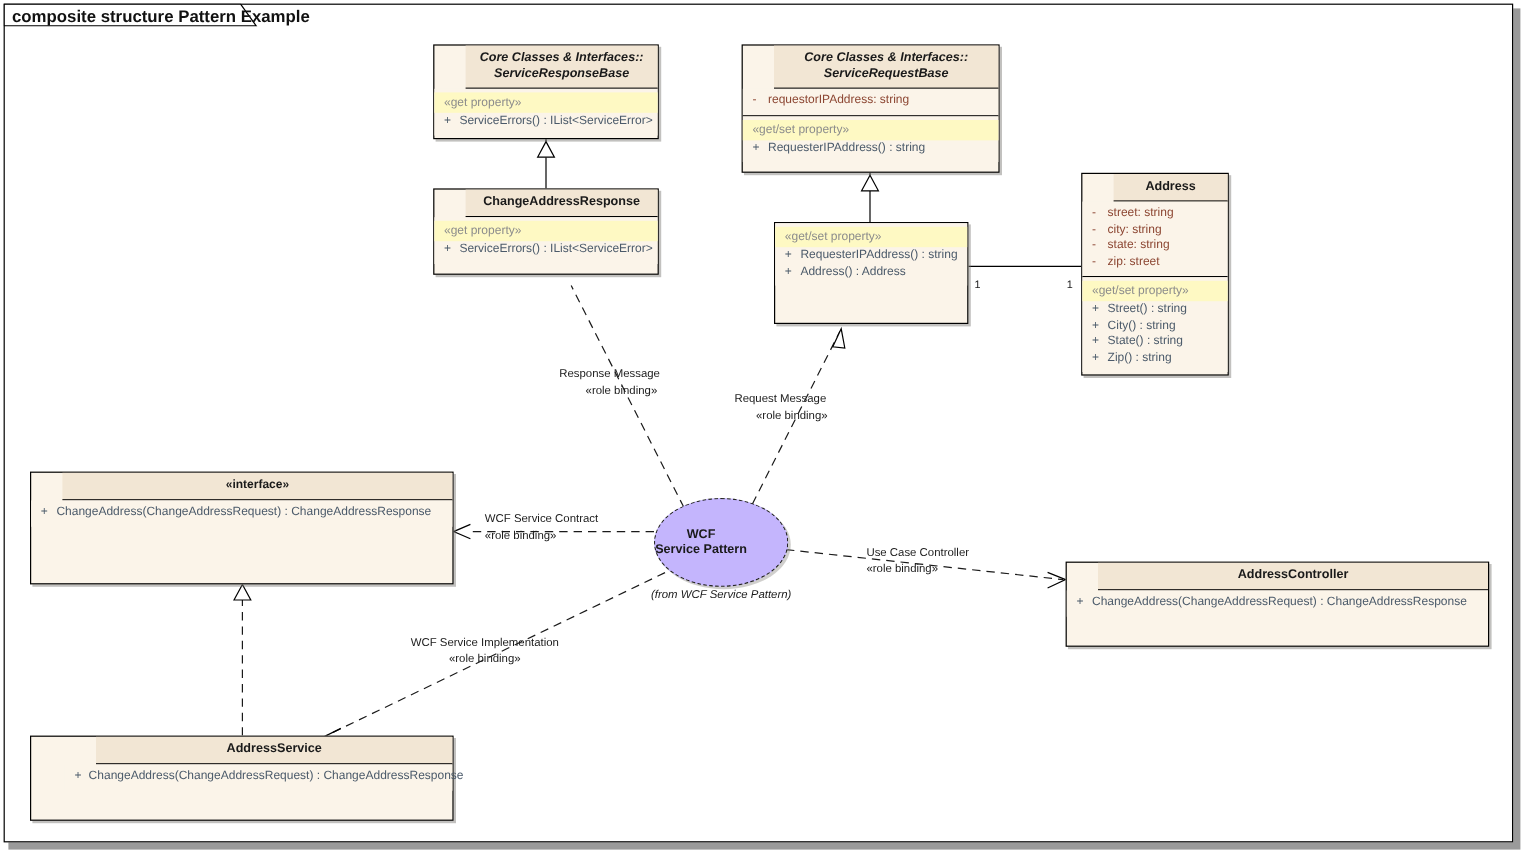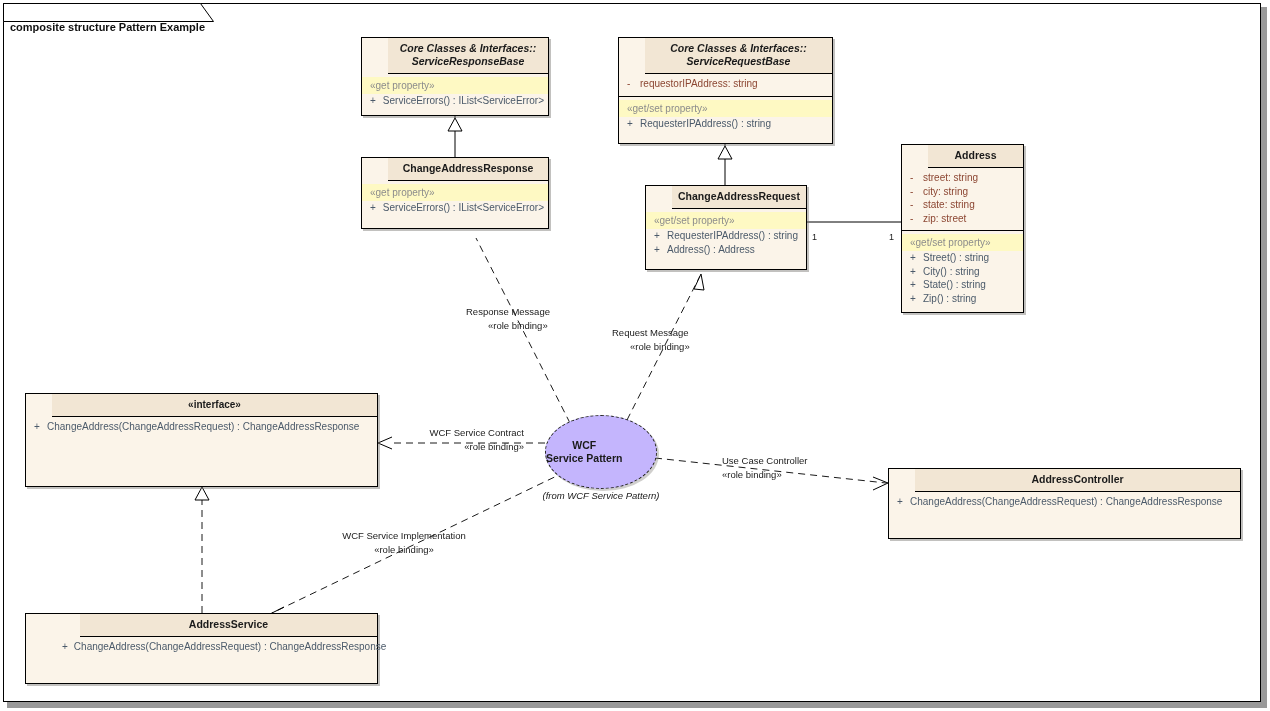--- a/index.html
+++ b/index.html
@@ -29,23 +29,22 @@
 
   
   #name-tab{
     position:absolute;left:3px;top:3px;
     height:17px;width:207px;
     z-index:5;
   }
   #name-tab svg{position:absolute;left:0;top:0;}
   #name-tab .tab-label{
     position:absolute;left:7px;top:2px;
-    font-size:11px;font-weight:bold;color:#111;
+    font-size:14px;font-weight:bold;color:#111;
     white-space:nowrap;
-    margin-top:16px;
   }
 
   
   #links{position:absolute;left:0;top:0;width:1270px;height:711px;z-index:2;}
 
   
   .uclass{
     position:absolute;
     border:1px solid #000;
     background:#fbf4e9;
@@ -239,23 +238,20 @@
     <div class="compart">
       <div class="band">«get property»</div>
       <div class="feat oper">
         <span class="vis">+</span>
         <span>ServiceErrors() : IList&lt;ServiceError&gt;</span>
       </div>
     </div>
   </div>
 
   <div class="uclass" style="left:645px;top:185px;width:162px;height:85px;">
-    <div class="hdr">
-      <span class="qual">ChangeAddressRequest</span>
-    </div>
     <div class="compart">
       <div class="band">«get/set property»</div>
       <div class="feat oper">
         <span class="vis">+</span>
         <span>RequesterIPAddress() : string</span>
       </div>
       <div class="feat oper">
         <span class="vis">+</span>
         <span>Address() : Address</span>
       </div>
@@ -352,21 +348,21 @@
   <div class="clabel" style="left:466px;top:305px;width:212px;text-align:left;">
     <span>Response Message</span>
     <span class="stereo" style="margin-left:22px;">«role binding»</span>
   </div>
 
   <div class="clabel" style="left:612px;top:326px;width:190px;text-align:left;">
     <span>Request Message</span>
     <span class="stereo" style="margin-left:18px;">«role binding»</span>
   </div>
 
-  <div class="clabel" style="left:404px;top:426px;width:120px;text-align:right;">
+  <div class="clabel" style="left:404px;top:426px;width:120px;text-align:left;">
     <span>WCF Service Contract</span>
     <span class="stereo">«role binding»</span>
   </div>
 
   <div class="clabel" style="left:722px;top:454px;width:100px;text-align:left;">
     <span>Use Case Controller</span>
     <span class="stereo">«role binding»</span>
   </div>
 
   <div class="clabel" style="left:334px;top:529px;width:140px;">

